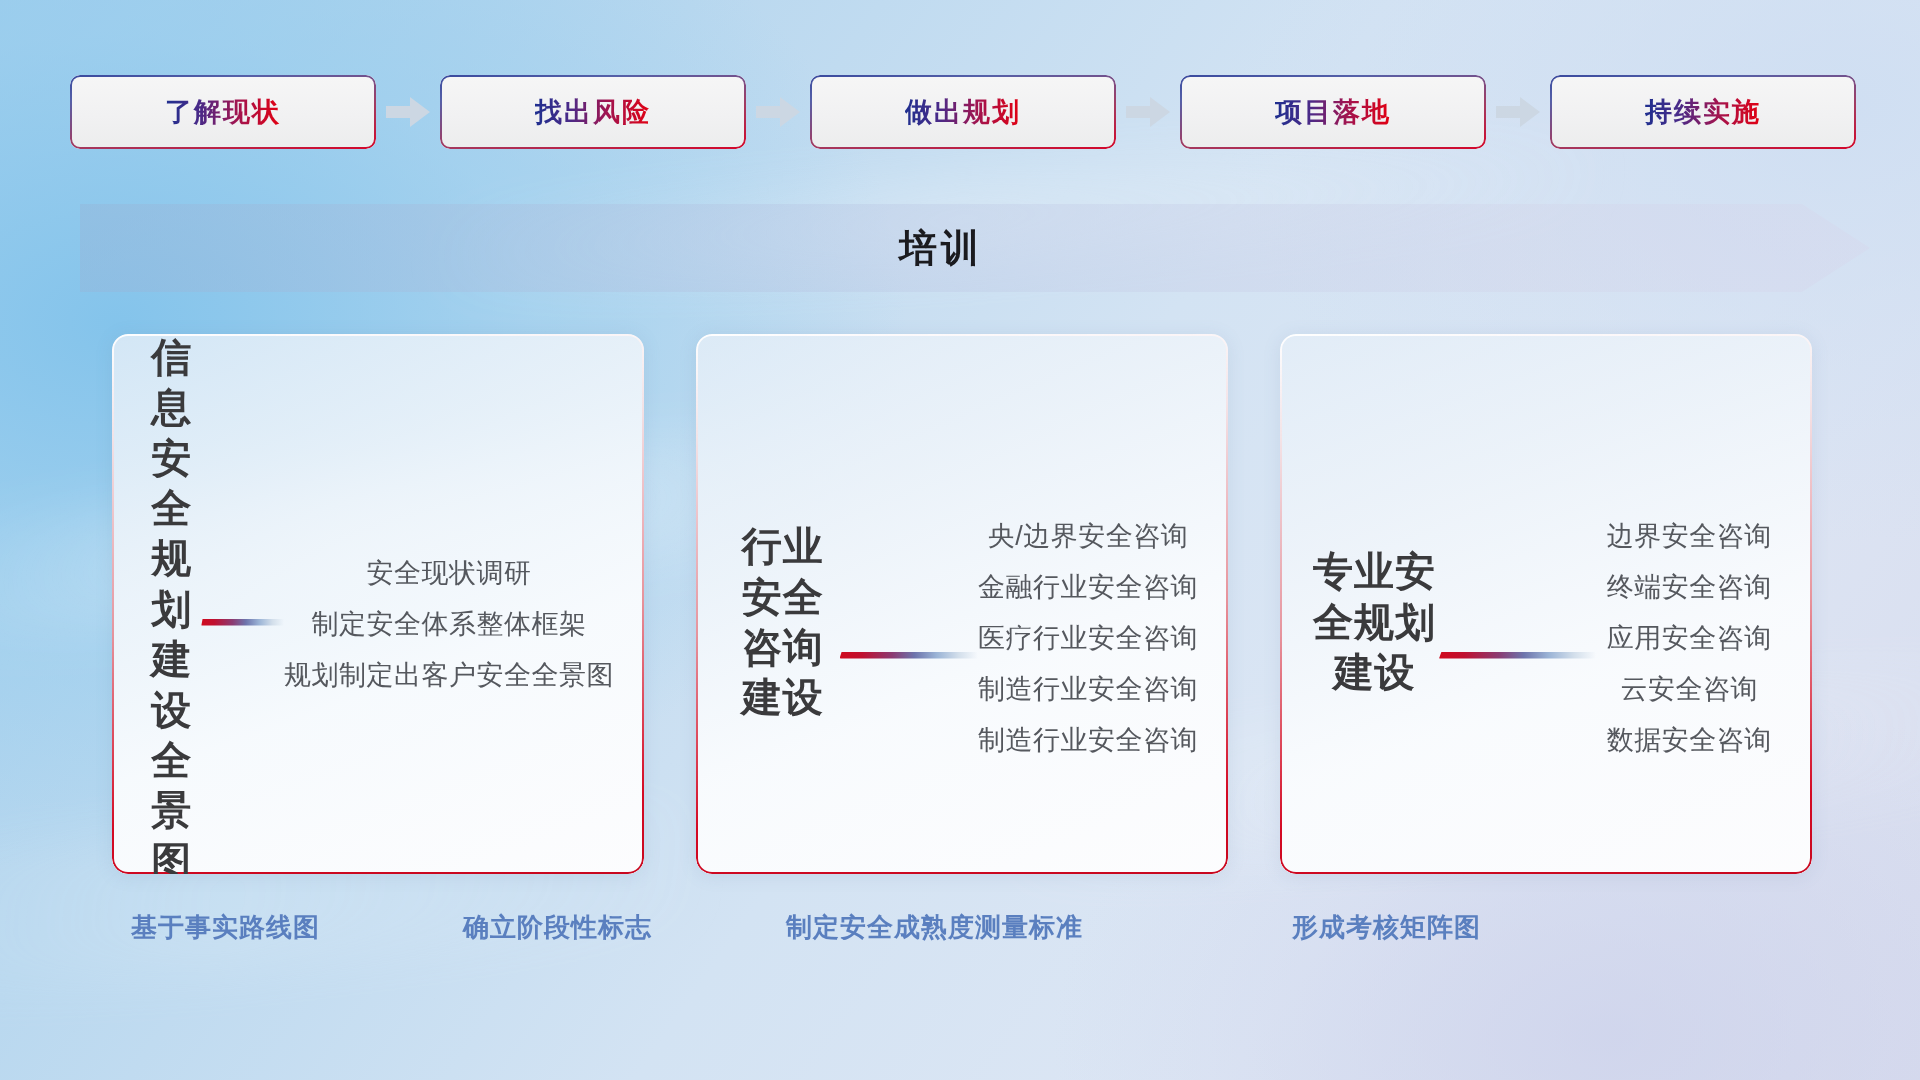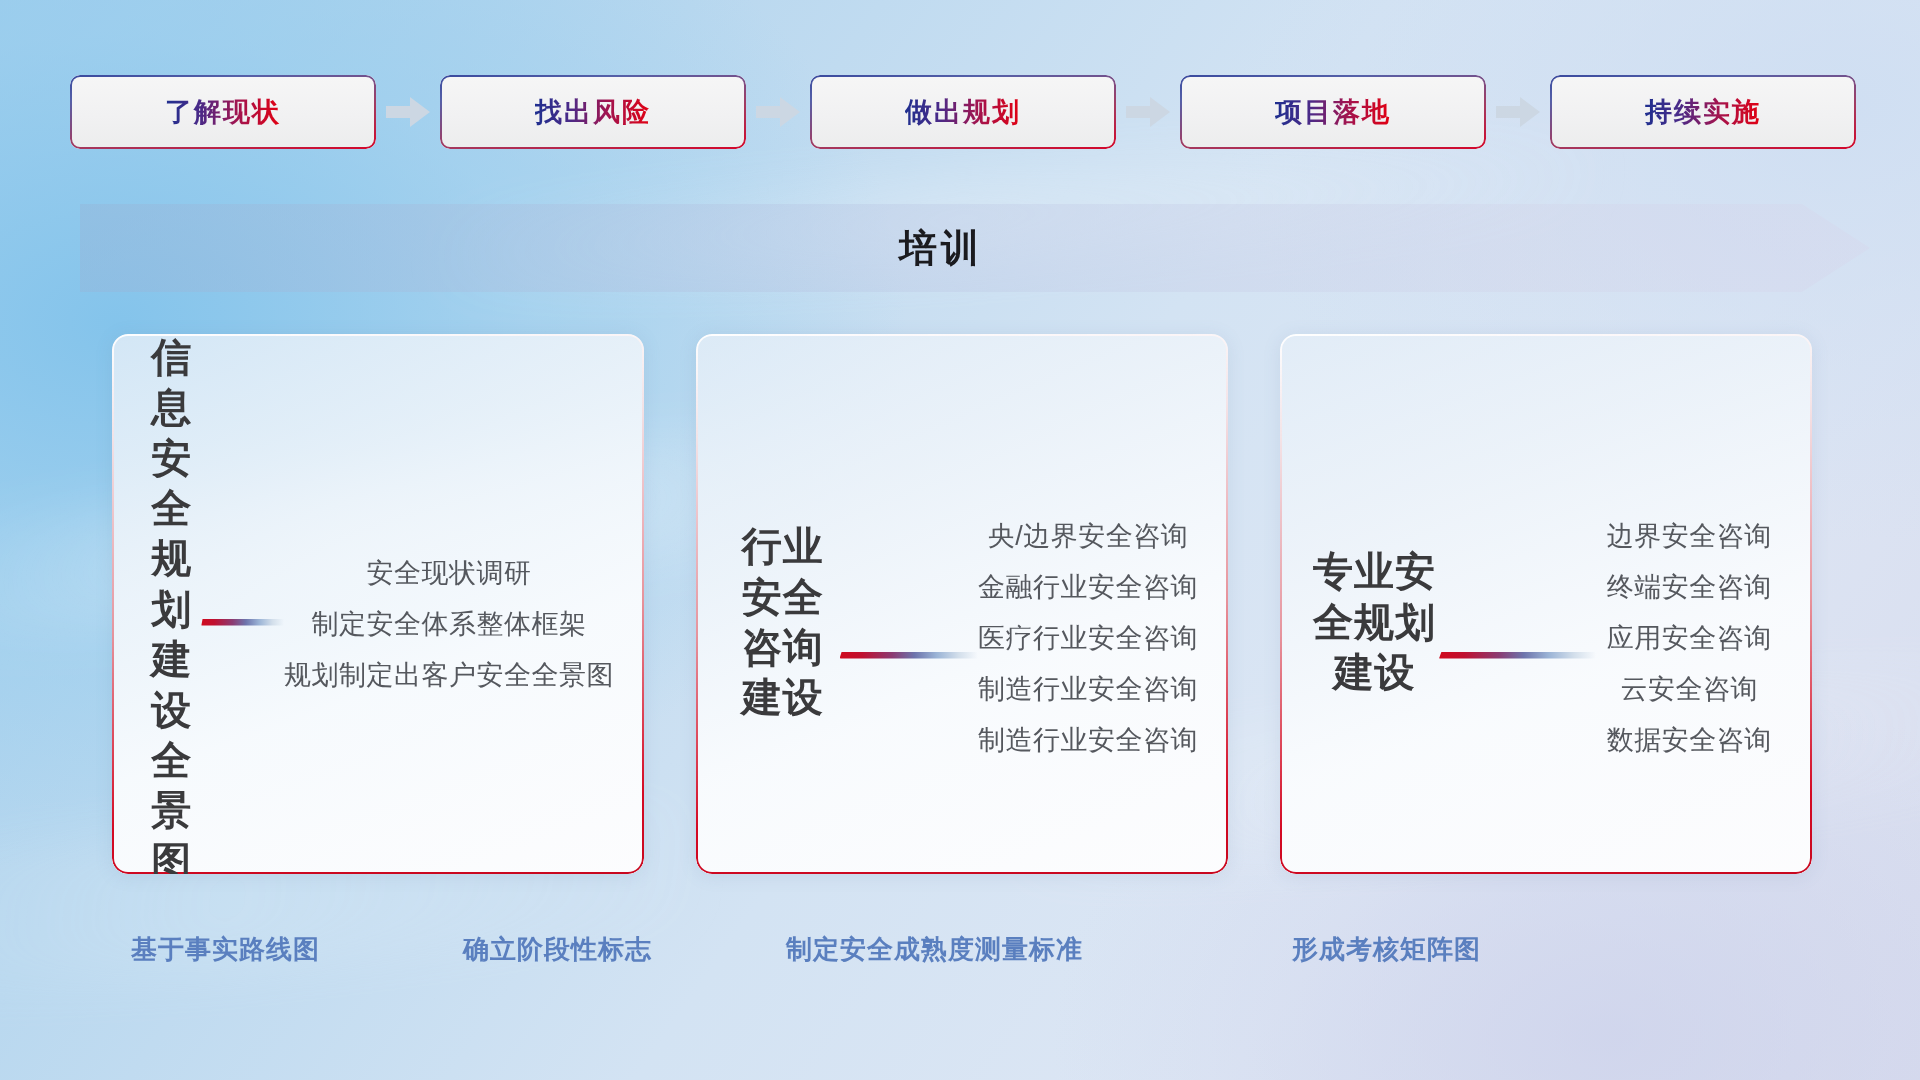--- a/index.html
+++ b/index.html
@@ -203,21 +203,21 @@
   .card.card-3 .card-inner { padding-top: 66px; }
   .card.card-2 .card-divider,
   .card.card-3 .card-divider { margin-top: 66px; }
   .card.card-2 .card-list,
   .card.card-3 .card-list { margin-top: 32px; }
 
   
   #footnotes {
     position: absolute;
     left: 0;
-    top: 932px;
+    top: 910px;
     width: 1556px;
     height: 50px;
     padding-left: 45px;
   }
   .footnote {
     position: absolute;
     font-size: 26px;
     font-weight: bold;
     color: #5a7fbf;
     letter-spacing: 1px;

